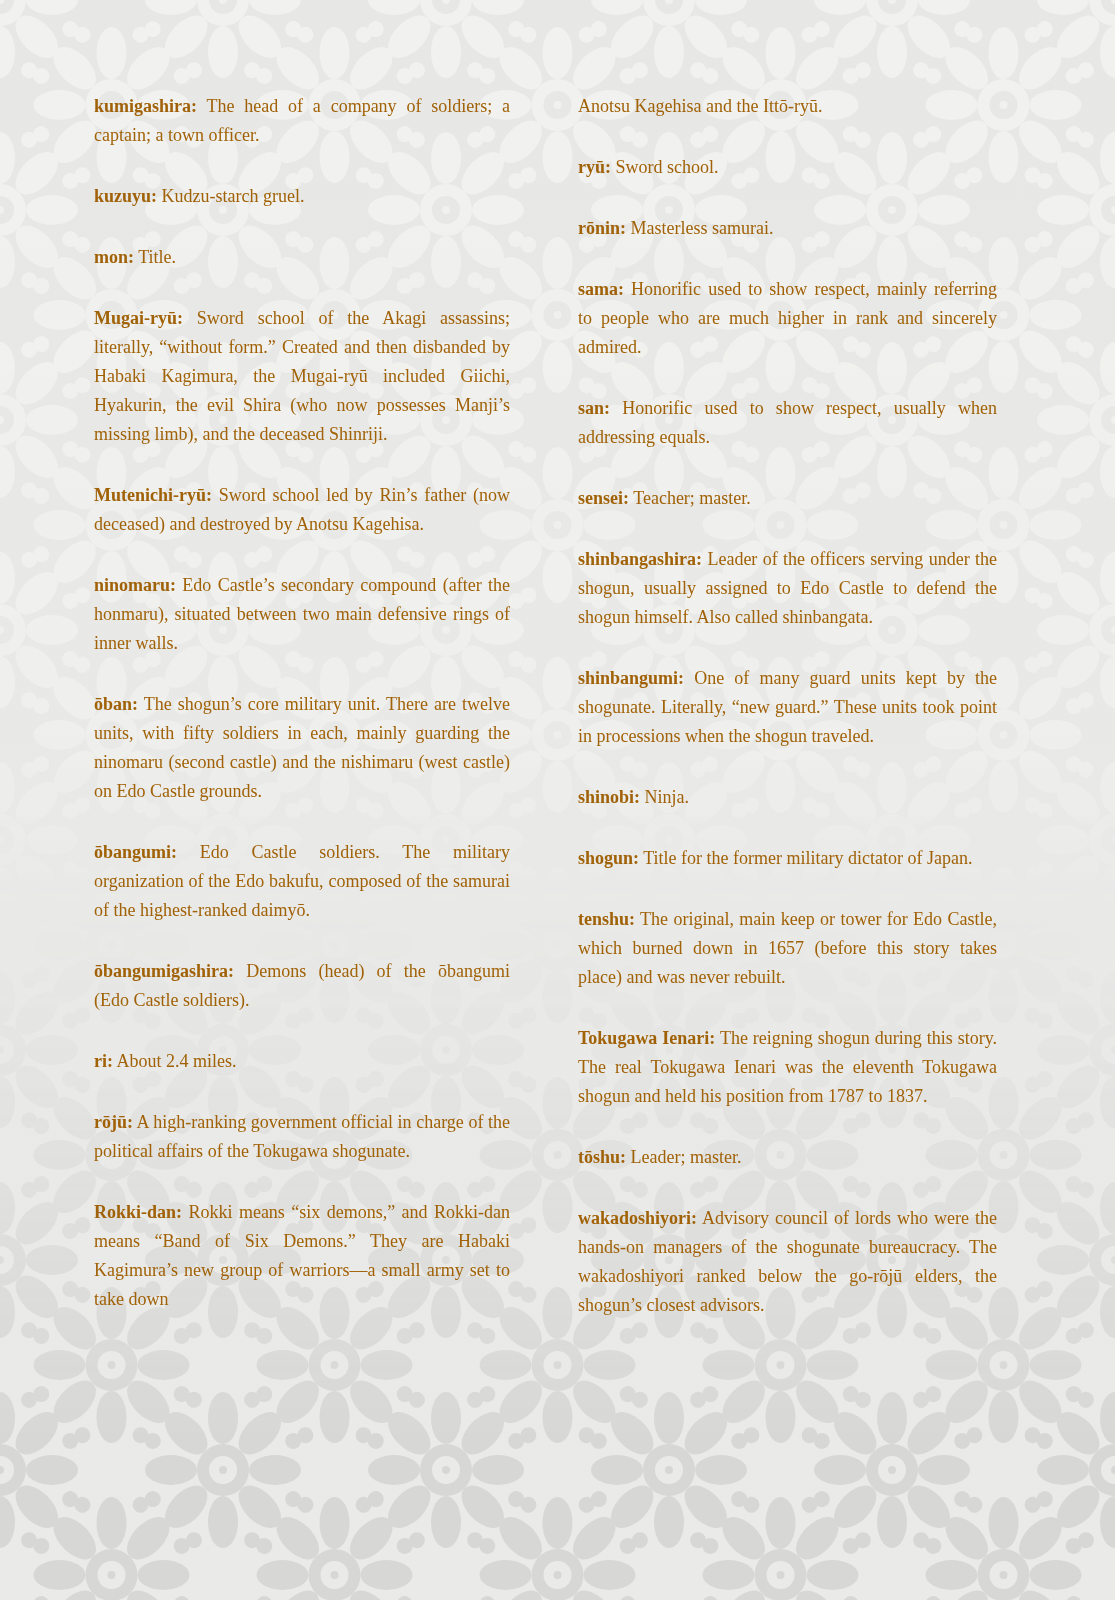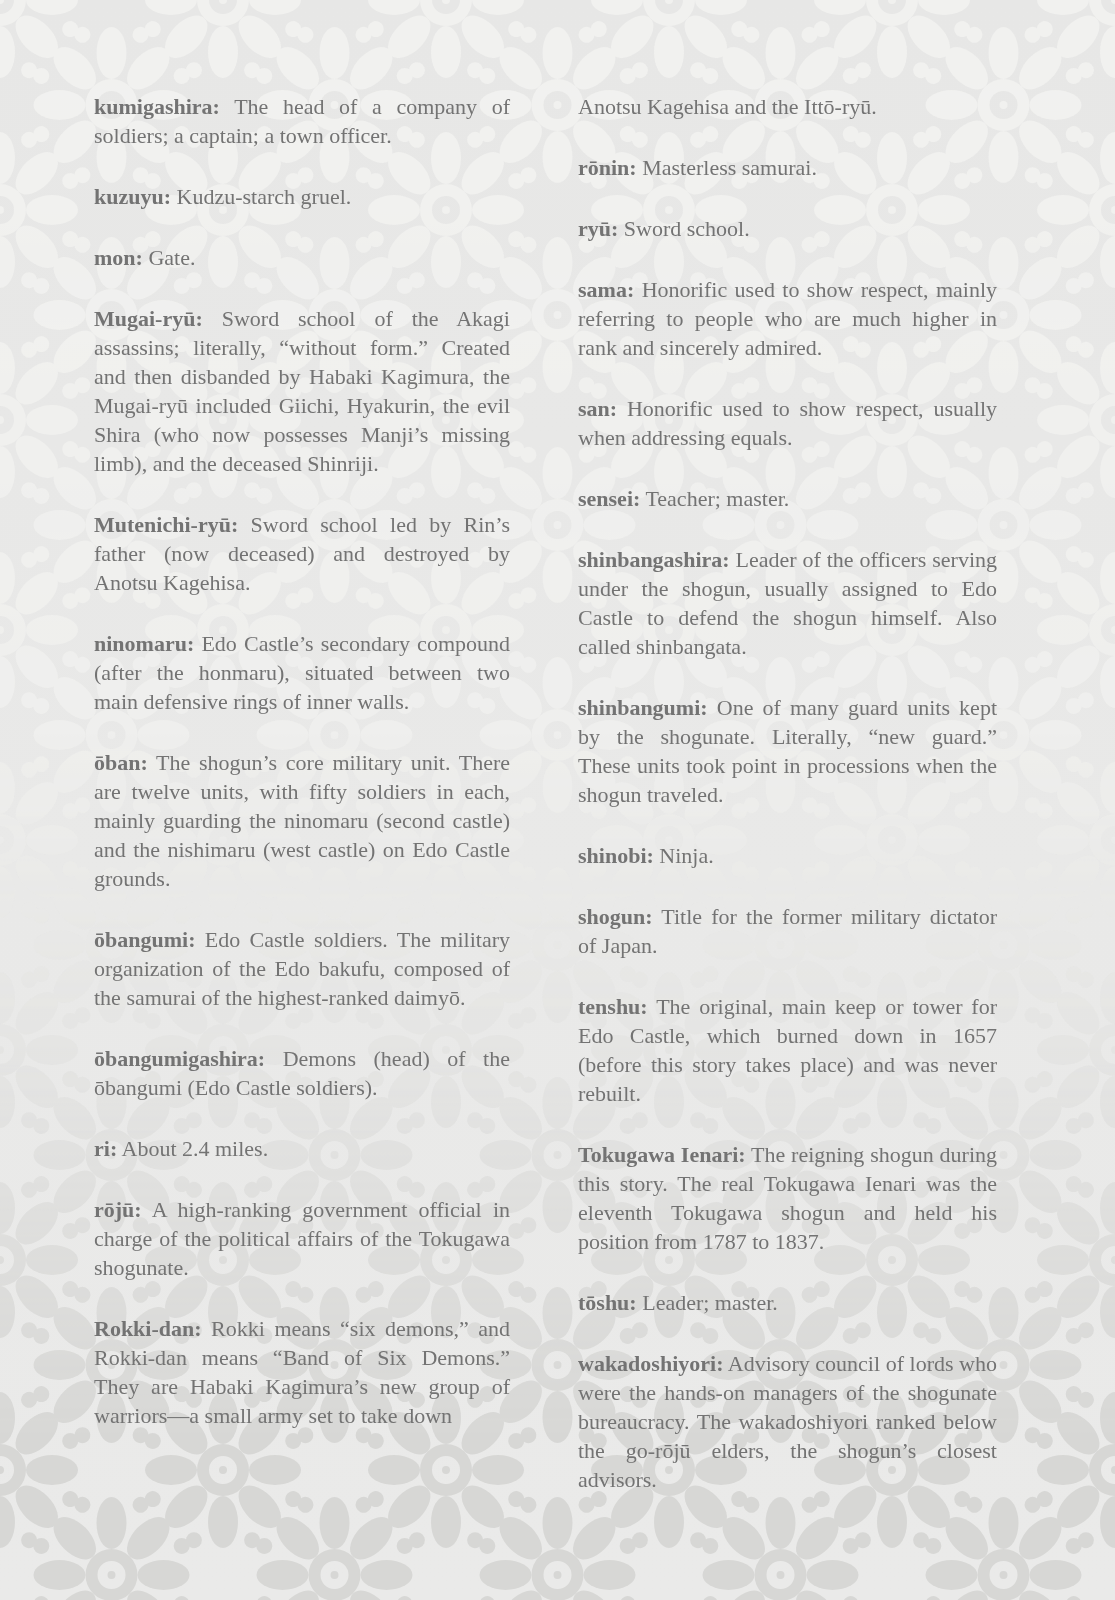--- a/index.html
+++ b/index.html
@@ -17,22 +17,22 @@
   .bg-svg {
     position: absolute;
     left: 0; top: 0;
     width: 1115px;
     height: 1600px;
     display: block;
   }
   .col {
     position: absolute;
     top: 92px;
-    color: #737373;
-    font-size: 22px;
+    color: #a16207;
+    font-size: 18px;
     line-height: 29px;
     text-align: justify;
   }
   .col-left  { left: 94px;  width: 416px; }
   .col-right { left: 546px; width: 419px; margin-left: 32px; }
   .entry { margin: 0 0 32px 0; }
   .entry:last-child { margin-bottom: 0; }
   .term { font-weight: bold; }
   .ital { }
 </style>
@@ -97,35 +97,35 @@
         <rect x="0" y="0" width="1115" height="1600" fill="url(#fadeBottomGrad)"></rect>
       </mask>
   </defs>
   <rect x="0" y="0" width="1115" height="1600" fill="url(#patLight)" mask="url(#maskTop)"></rect>
   <rect x="0" y="0" width="1115" height="1600" fill="url(#patDark)" mask="url(#maskBottom)"></rect>
 </svg>
 
 <div id="col-left" class="col col-left">
     <p class="entry"><span class="term">kumigashira:</span><span> The head of a company of soldiers; a captain; a town officer.</span></p>
     <p class="entry"><span class="term">kuzuyu:</span><span> Kudzu-starch gruel.</span></p>
-    <p class="entry"><span class="term">mon:</span><span> Gate.</span></p>
+    <p class="entry"><span class="term">mon:</span><span> Title.</span></p>
     <p class="entry"><span class="term">Mugai-ryū:</span><span> Sword school of the Akagi assassins; literally, “without form.” Created and then disbanded by Habaki Kagimura, the Mugai-ryū included Giichi, Hyakurin, the evil Shira (who now possesses Manji’s missing limb), and the deceased Shinriji.</span></p>
     <p class="entry"><span class="term">Mutenichi-ryū:</span><span> Sword school led by Rin’s father (now deceased) and destroyed by Anotsu Kagehisa.</span></p>
     <p class="entry"><span class="term">ninomaru:</span><span> Edo Castle’s secondary compound (after the </span><span class="ital">honmaru</span><span>), situated between two main defensive rings of inner walls.</span></p>
     <p class="entry"><span class="term">ōban:</span><span> The shogun’s core military unit. There are twelve units, with fifty soldiers in each, mainly guarding the </span><span class="ital">ninomaru</span><span> (second castle) and the </span><span class="ital">nishimaru</span><span> (west castle) on Edo Castle grounds.</span></p>
     <p class="entry"><span class="term">ōbangumi:</span><span> Edo Castle soldiers. The military organization of the Edo </span><span class="ital">bakufu</span><span>, composed of the samurai of the highest-ranked </span><span class="ital">daimyō</span><span>.</span></p>
     <p class="entry"><span class="term">ōbangumigashira:</span><span> </span><span class="ital">Demons</span><span> (head) of the </span><span class="ital">ōbangumi</span><span> (Edo Castle soldiers).</span></p>
     <p class="entry"><span class="term">ri:</span><span> About 2.4 miles.</span></p>
     <p class="entry"><span class="term">rōjū:</span><span> A high-ranking government official in charge of the political affairs of the Tokugawa shogunate.</span></p>
     <p class="entry"><span class="term">Rokki-dan:</span><span> </span><span class="ital">Rokki</span><span> means “six demons,” and </span><span class="ital">Rokki-dan</span><span> means “Band of Six Demons.” They are Habaki Kagimura’s new group of warriors—a small army set to take down</span></p>
   </div>
 <div id="col-right" class="col col-right">
     <p class="entry"><span>Anotsu Kagehisa and the Ittō-ryū.</span></p>
+    <p class="entry"><span class="term">ryū:</span><span> Sword school.</span></p>
     <p class="entry"><span class="term">rōnin:</span><span> Masterless samurai.</span></p>
-    <p class="entry"><span class="term">ryū:</span><span> Sword school.</span></p>
     <p class="entry"><span class="term">sama:</span><span> Honorific used to show respect, mainly referring to people who are much higher in rank and sincerely admired.</span></p>
     <p class="entry"><span class="term">san:</span><span> Honorific used to show respect, usually when addressing equals.</span></p>
     <p class="entry"><span class="term">sensei:</span><span> Teacher; master.</span></p>
     <p class="entry"><span class="term">shinbangashira:</span><span> Leader of the officers serving under the shogun, usually assigned to Edo Castle to defend the shogun himself. Also called </span><span class="ital">shinbangata</span><span>.</span></p>
     <p class="entry"><span class="term">shinbangumi:</span><span> One of many guard units kept by the shogunate. Literally, “new guard.” These units took point in processions when the shogun traveled.</span></p>
     <p class="entry"><span class="term">shinobi:</span><span> Ninja.</span></p>
     <p class="entry"><span class="term">shogun:</span><span> Title for the former military dictator of Japan.</span></p>
     <p class="entry"><span class="term">tenshu:</span><span> The original, main keep or tower for Edo Castle, which burned down in 1657 (before this story takes place) and was never rebuilt.</span></p>
     <p class="entry"><span class="term">Tokugawa Ienari:</span><span> The reigning shogun during this story. The real Tokugawa Ienari was the eleventh Tokugawa shogun and held his position from 1787 to 1837.</span></p>
     <p class="entry"><span class="term">tōshu:</span><span> Leader; master.</span></p>

